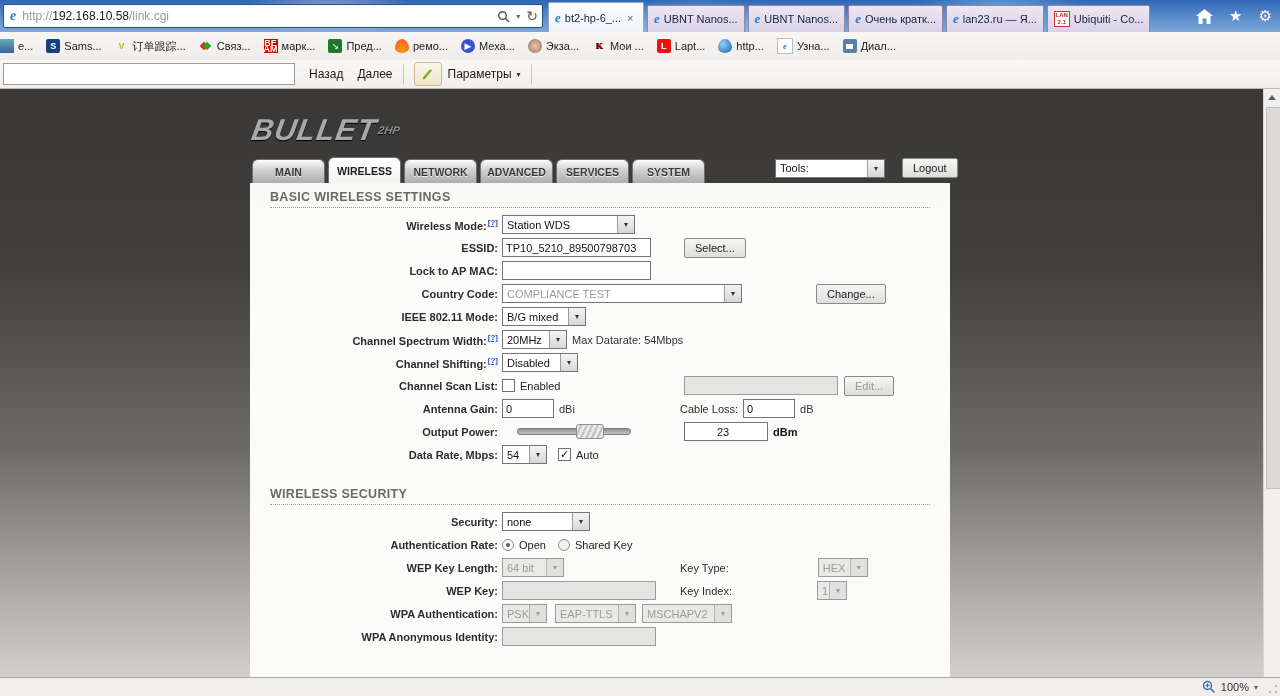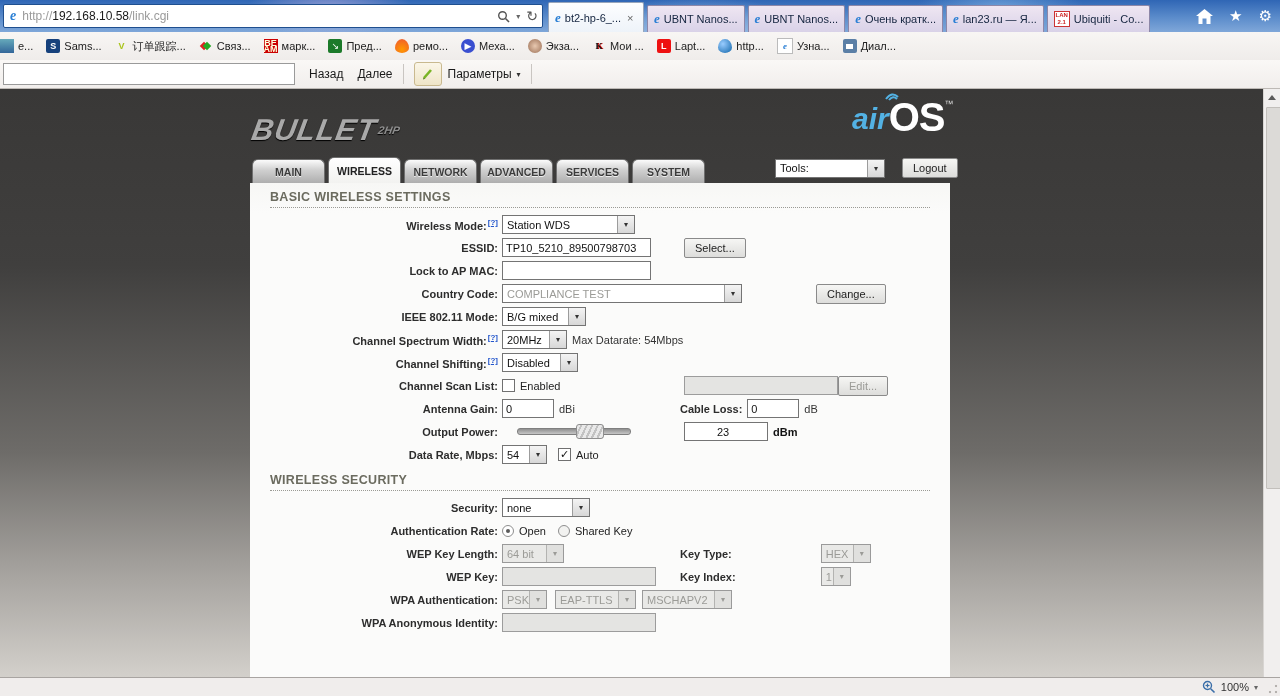--- a/index.html
+++ b/index.html
@@ -67,28 +67,28 @@
   .airlogo .os{font:bold 40px "Liberation Sans",sans-serif;color:#fff;letter-spacing:-1px;}
   .airlogo .tm{font-size:9px;color:#ddd;vertical-align:24px;}
   .airlogo svg{position:absolute;left:30px;top:-8px;}
   .toolsrow{position:absolute;left:775px;top:69px;display:flex;align-items:center;}
   .navtabs{position:absolute;left:252px;top:69px;display:flex;align-items:flex-end;height:25px;text-align:center;}
   .ntab{width:71px;height:23px;margin-right:3px;background:linear-gradient(#fbfbfb,#cfcfcf 45%,#aeaeae);border:1px solid #6f6f6f;border-bottom:none;border-radius:6px 6px 0 0;display:flex;align-items:center;justify-content:center;font-size:10.5px;font-weight:bold;color:#3c3c3c;text-shadow:0 1px 0 #eee;}
   .ntab.active{background:linear-gradient(#ffffff,#f2f2f0);height:25px;color:#222;}
   .panel{position:absolute;left:250px;top:94px;width:700px;height:494px;background:linear-gradient(#f7f7f5,#fbfbfa 30px);box-sizing:border-box;overflow:hidden;}
 
   .sechead{margin:0 20px;padding-top:7px;border-bottom:1px dotted #9a9a94;padding-bottom:3px;font-size:12.5px;font-weight:bold;letter-spacing:.3px;color:#6b6b5f;}
-  .sechead.second{}
+  .sechead.second{margin-top:14px;}
   .formarea{padding-top:5px;}
   .frow{height:23px;display:flex;align-items:center;position:relative;font-size:11px;color:#222;}
   .flabel{width:248px;text-align:right;font-weight:bold;color:#2d2d2d;flex:0 0 auto;}
   .help{color:#2255cc;font-size:8px;text-decoration:underline;margin-left:1px;}
   .fctl{display:flex;align-items:center;margin-left:4px;border-radius:8px;}
   .col2{position:absolute;left:430px;top:0;height:23px;display:flex;align-items:center;}
-  .blabel{font-weight:bold;color:#2d2d2d;}
+  .blabel{font-weight:normal;color:#2d2d2d;}
 
   .sel{display:inline-flex;align-items:stretch;height:19px;border:1px solid #747474;background:#fff;box-sizing:border-box;}
   .sel .v{display:flex;align-items:center;padding:0 4px;font-size:11px;color:#111;white-space:nowrap;overflow:hidden;flex:1;}
   .sel .b{width:16px;display:flex;align-items:center;justify-content:center;background:linear-gradient(#f4f4f4,#d7d7d7);border-left:1px solid #9c9c9c;font-size:8px;color:#333;}
   .sel.dis{background:#e9e9e7;border-color:#9a9a9a;}
   .sel.dis .v{color:#9b9b97;}
   .sel.dis .b{background:#e0e0de;color:#9b9b97;border-left-color:#b3b3b1;}
   .sel.grayval .v{color:#9b9b97;}
 
   .tin{height:17px;border:1px solid #747474;font-size:11px;padding:0 3px;box-sizing:content-box;background:#fff;color:#111;font-family:"Liberation Sans",sans-serif;}
@@ -248,27 +248,20 @@
           <path d="M2 12.5 L4.2 11.8 L2.6 10.4 Z" fill="#4a7a16"></path>
         </svg>
     </span>
     <span class="cmdtxt" style="margin-left:0">Параметры</span>
     <span class="cmdcaret">▾</span>
     <span class="vsep"></span>
   </div>
 
   <div class="page">
     <div class="brand"><span>BULLET</span><span class="sub">2HP</span></div>
-    <div class="airlogo">
-      <svg width="22" height="14" viewBox="0 0 22 14">
-          <path d="M4 12 Q10 4 16 10" fill="none" stroke="#53b2e4" stroke-width="2"></path>
-          <path d="M7 13 Q11 8 15 12" fill="none" stroke="#53b2e4" stroke-width="2"></path>
-        </svg>
-      <span class="air">air</span><span class="os">OS</span><span class="tm">™</span>
-    </div>
 
     <div class="toolsrow">
       <div class="sel" style="width:110px">
           <span class="v">Tools:</span>
           <span class="b">▾</span>
         </div>
       <button class="btn" style="margin-left:17px">Logout</button>
     </div>
 
     <div class="navtabs">
@@ -356,21 +349,21 @@
         </div>
 
         <div class="frow">
           <div class="flabel"><span>Channel Scan List:</span></div>
           <div class="fctl">
               <span class="cb"></span>
               <span class="cblabel">Enabled</span>
             </div>
           <div class="col2" style="left:434px">
               <input class="tin dis" style="width: 146px;" value="">
-              <button class="btn dis" style="">Edit...</button>
+              <button class="btn dis" style="margin-left:6px">Edit...</button>
             </div>
         </div>
 
         <div class="frow">
           <div class="flabel"><span>Antenna Gain:</span></div>
           <div class="fctl">
               <input class="tin" style="width: 44px;" value="0">
               <span class="unit">dBi</span>
             </div>
           <div class="col2" style="left:430px">

